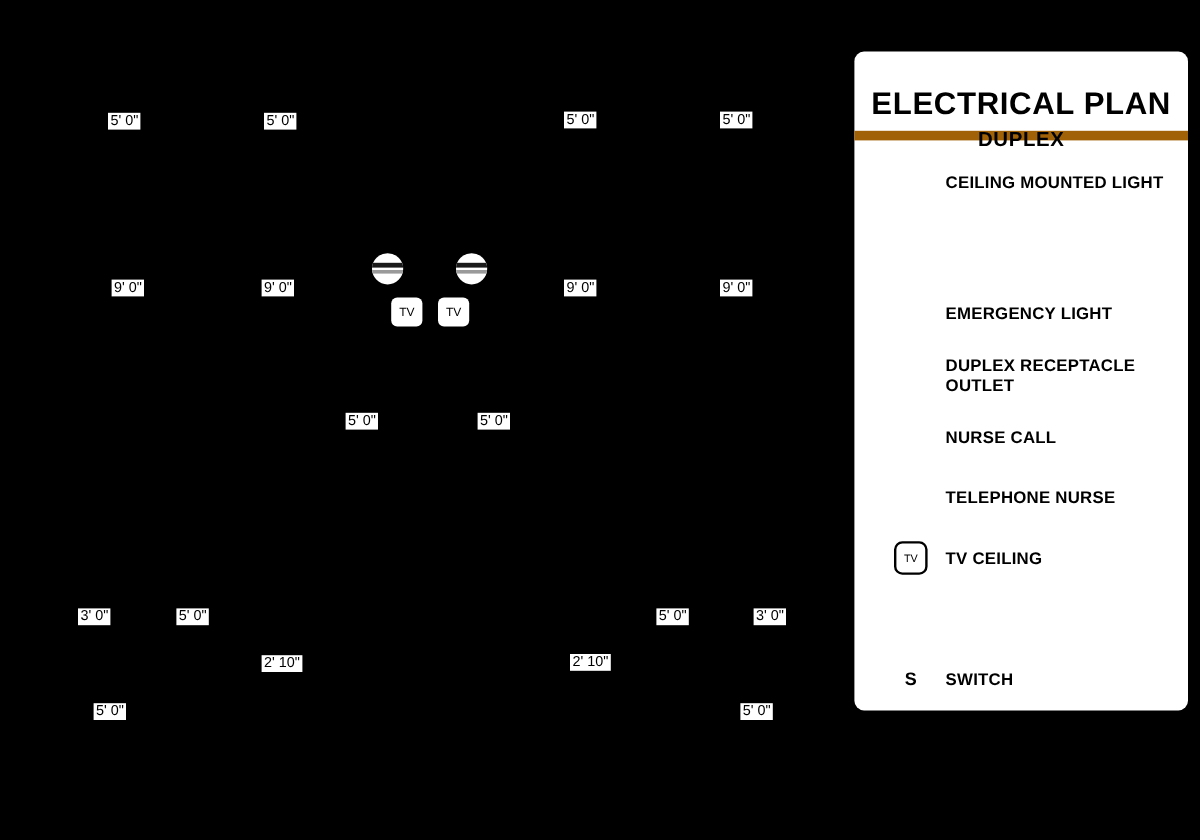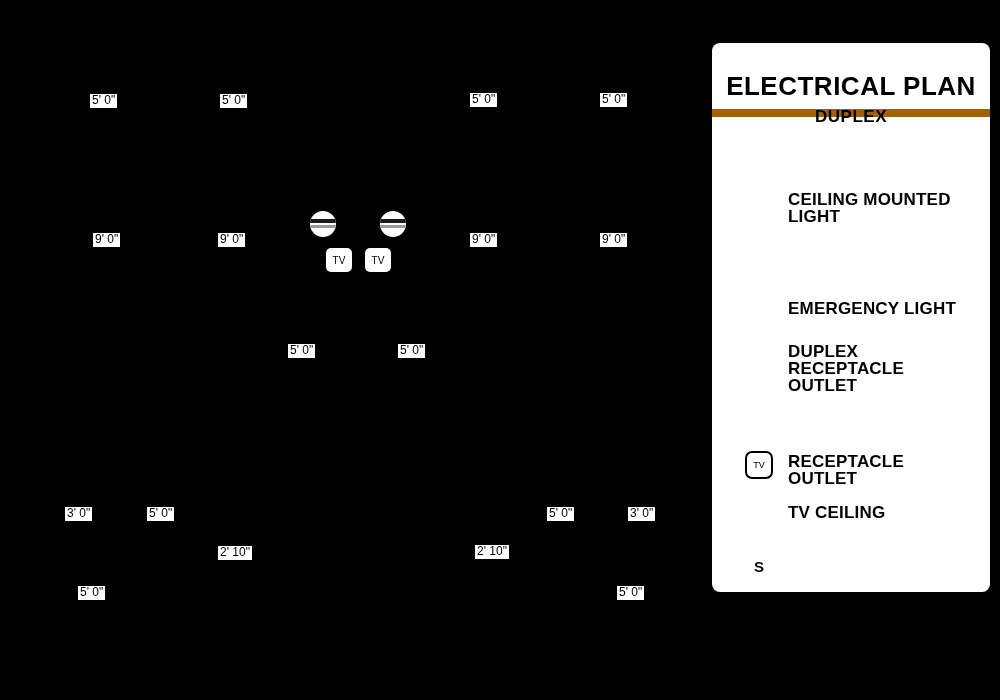--- a/index.html
+++ b/index.html
@@ -64,23 +64,22 @@
   }
   .legend-row {
     position: absolute; left: 18px; width: 248px;
     display: flex; align-items: flex-start;
   }
   .legend-icon-cell {
     width: 58px; min-width: 58px;
     display: flex; align-items: center; justify-content: center;
   }
   .legend-label {
-    font-size: 17px; font-weight: bold; line-height: 17px;
+    font-size: 14px; font-weight: bold; line-height: 17px;
     letter-spacing: 0.2px;
-    margin-top: 47px;
   }
   .legend-tv-icon {
     width: 28px; height: 28px;
     border: 2px solid #000; border-radius: 7px;
     background: #fff; color: #000; font-size: 9px; font-weight: normal;
     display: flex; align-items: center; justify-content: center;
   }
   .legend-s-icon { font-size: 15px; font-weight: bold; color: #000; line-height: 17px; }
   .blank-sym { width: 28px; height: 17px; }
 </style>
@@ -149,26 +148,32 @@
       <div class="legend-label">DUPLEX RECEPTACLE OUTLET</div>
     </div>
 
     <div class="legend-row" style="top:210px">
       <div class="legend-icon-cell">
           <div class="blank-sym"></div>
         </div>
       <div class="legend-label">EMERGENCY LIGHT</div>
     </div>
 
+    <div class="legend-row" style="top:313px">
+      <div class="legend-icon-cell">
+          <div class="blank-sym"></div>
+        </div>
+      <div class="legend-label">NURSE CALL</div>
+    </div>
 
     <div class="legend-row" style="top:363px">
       <div class="legend-icon-cell">
           <div class="blank-sym"></div>
         </div>
-      <div class="legend-label">RECEPTACLE OUTLET</div>
+      <div class="legend-label">TELEPHONE NURSE</div>
     </div>
 
     <div class="legend-row" style="top:408px">
       <div class="legend-icon-cell">
         <div class="legend-tv-icon">TV</div>
       </div>
       <div class="legend-label" style="padding-top:6px">TV CEILING</div>
     </div>
 
 

